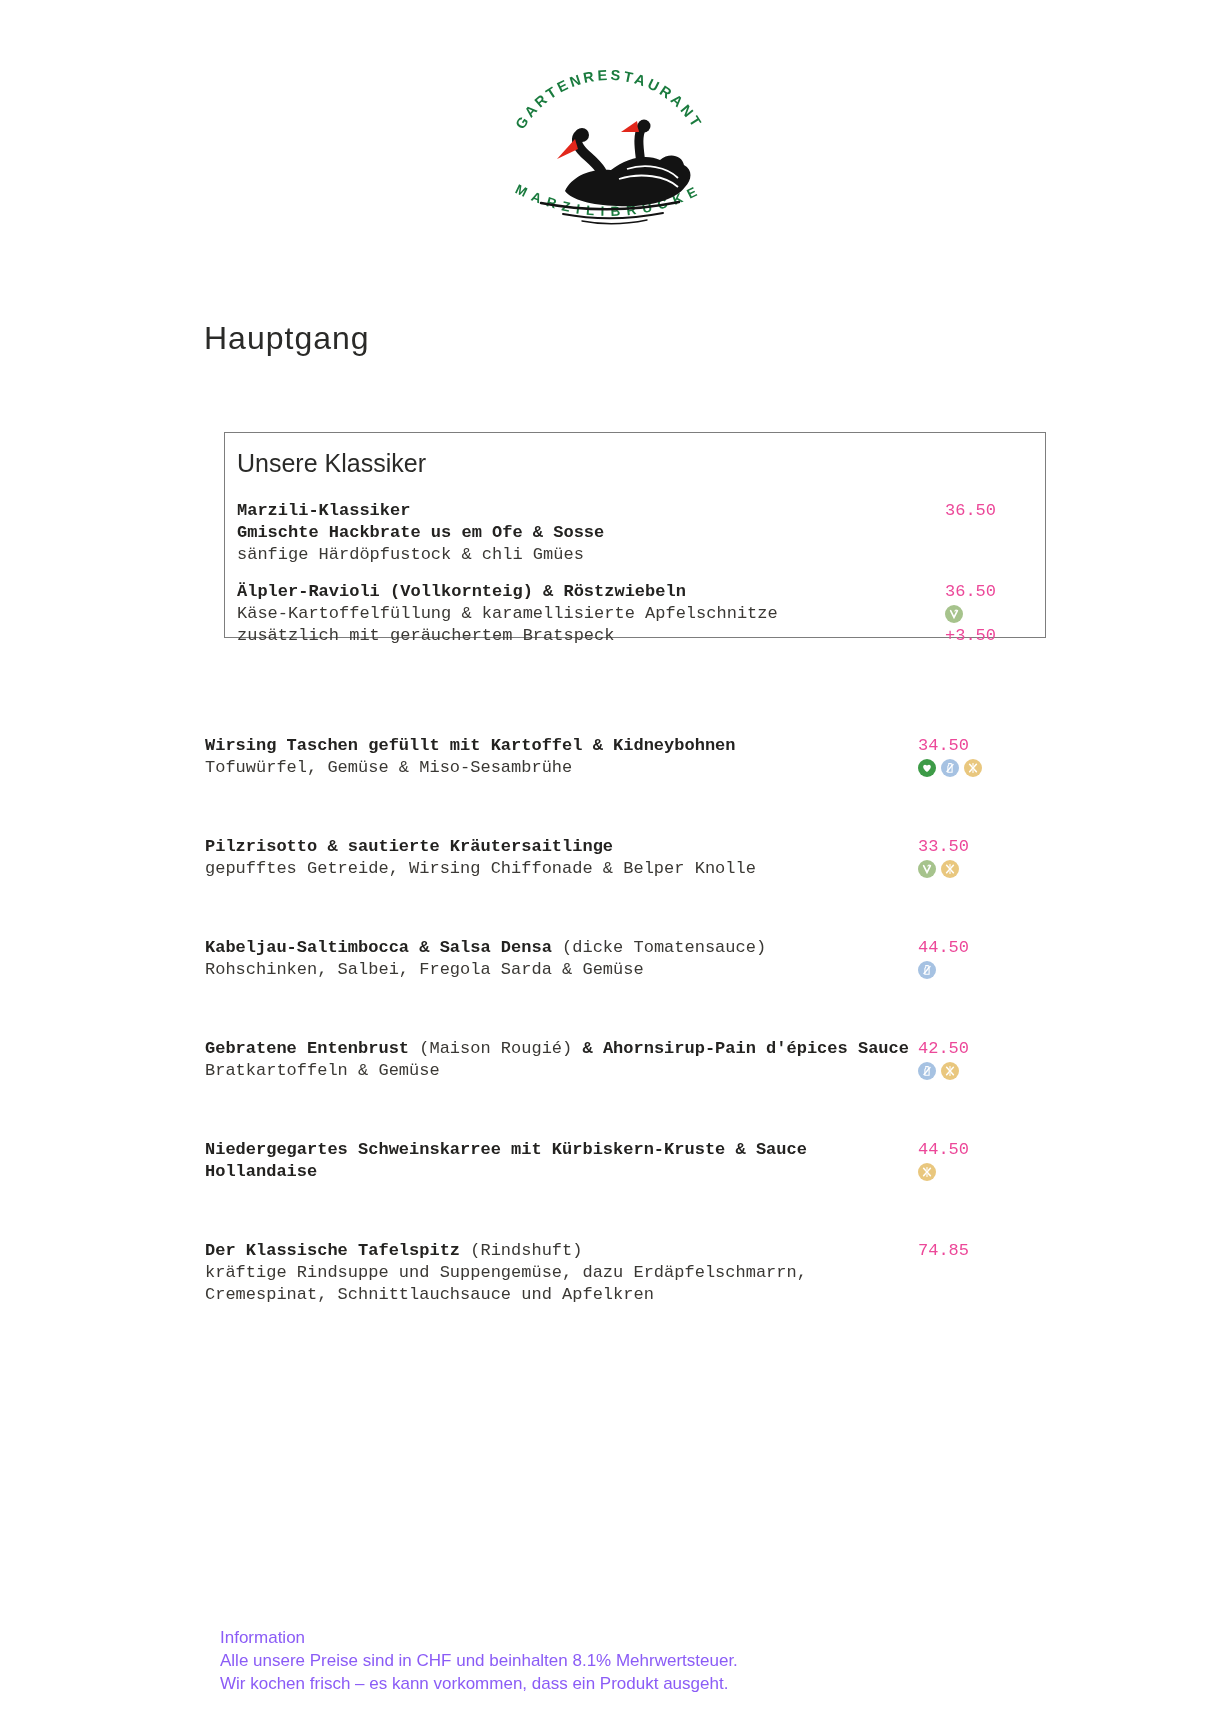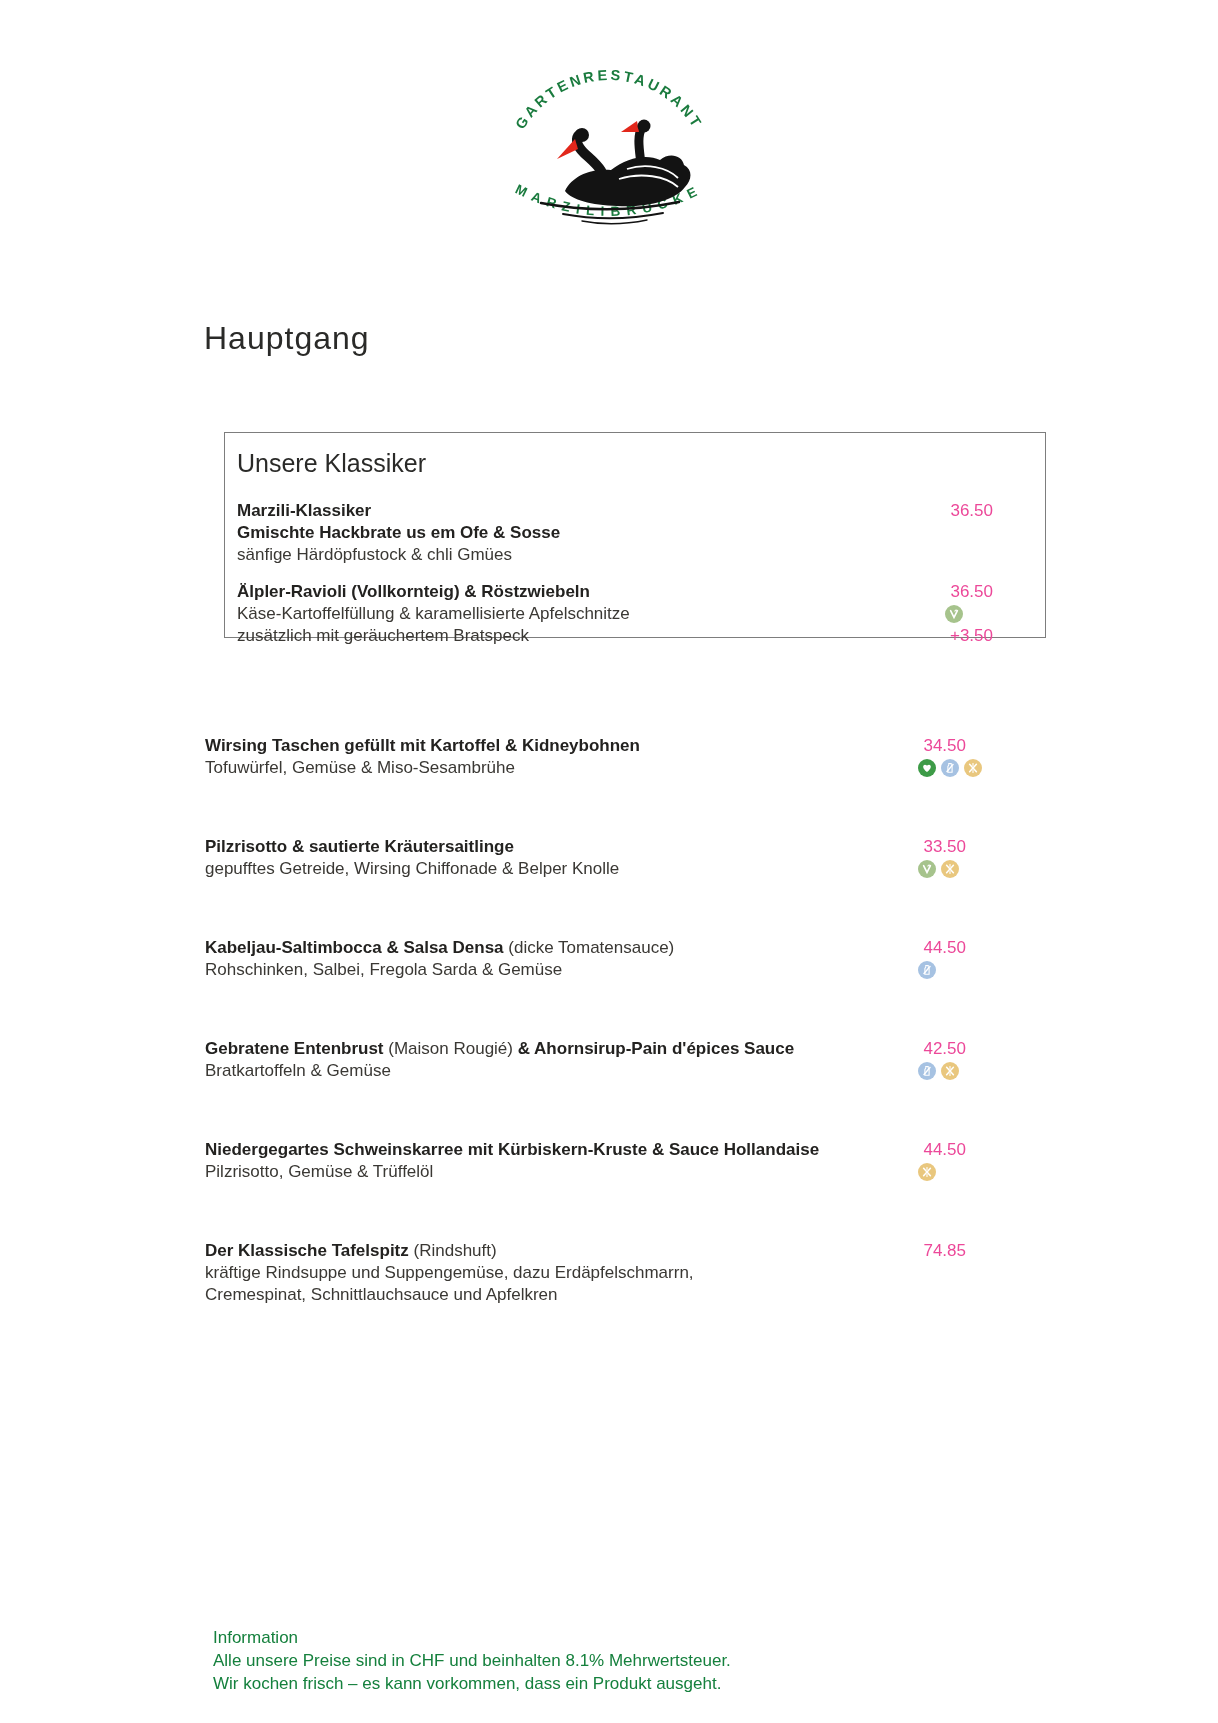--- a/index.html
+++ b/index.html
@@ -12,22 +12,22 @@
   .page-title{
     position:absolute;left:204px;top:320px;margin:0;
     font-size:32px;font-weight:400;letter-spacing:1px;color:#2a2a28;
   }
   .classics-box{
     position:absolute;left:196px;top:432px;width:822px;height:206px;
     border:1px solid #7d7d7d;box-sizing:border-box;padding:16px 0 0 12px;margin-left:28px;
   }
   .box-title{font-size:25px;font-weight:400;color:#2a2a28;margin:0 0 22px 0;}
   .menu-list{position:absolute;left:205px;top:735px;width:813px;}
-  .footer{position:absolute;left:213px;top:1626px;font-size:17px;line-height:23px;color:#15803d;}
-  .item{display:flex;}
+  .footer{position:absolute;left:220px;top:1626px;font-size:17px;line-height:23px;color:#8b5cf6;}
+  .item{display:flex;font-family:Liberation Mono, monospace;}
   .menu-list .item{margin-bottom:57px;}
   .classics-box .item{margin-bottom:15px;}
   .item-text{flex:1;padding-right:8px;}
   .line{line-height:22px;font-size:17px;color:#3a3834;}
   .line .b{font-weight:bold;color:#232220;}
   .price-col{width:100px;flex-shrink:0;font-size:17px;}
   .price{line-height:22px;text-align:right;padding-right:52px;color:#ec4899;white-space:nowrap;}
   .icons{display:flex;gap:5px;height:22px;align-items:center;}
   .badge{width:18px;height:18px;border-radius:50%;display:inline-flex;align-items:center;justify-content:center;}
   .badge svg{width:12px;height:12px;display:block;}
@@ -200,21 +200,20 @@
               <line x1="6" y1="1.6" x2="6" y2="3.4" stroke="#fff" stroke-width="1.1" stroke-linecap="round"></line>
               <line x1="6" y1="8.6" x2="6" y2="10.4" stroke="#fff" stroke-width="1.1" stroke-linecap="round"></line>
             </svg>
           </span>
         </div>
       </div>
     </div>
     <div class="item">
       <div class="item-text">
         <div class="line"><span class="b">Niedergegartes Schweinskarree mit Kürbiskern-Kruste &amp; Sauce Hollandaise</span></div>
-        <div class="line"><span class="">Pilzrisotto, Gemüse &amp; Trüffelöl</span></div>
       </div>
       <div class="price-col">
         <div class="price">44.50</div>
         <div class="icons">
           <span class="badge" style="background: rgb(233, 199, 126);">
             <svg viewBox="0 0 12 12">
               <line x1="2.6" y1="2.2" x2="9.4" y2="9.8" stroke="#fff" stroke-width="1.5" stroke-linecap="round"></line>
               <line x1="9.4" y1="2.2" x2="2.6" y2="9.8" stroke="#fff" stroke-width="1.5" stroke-linecap="round"></line>
               <line x1="6" y1="1.6" x2="6" y2="3.4" stroke="#fff" stroke-width="1.1" stroke-linecap="round"></line>
               <line x1="6" y1="8.6" x2="6" y2="10.4" stroke="#fff" stroke-width="1.1" stroke-linecap="round"></line>

